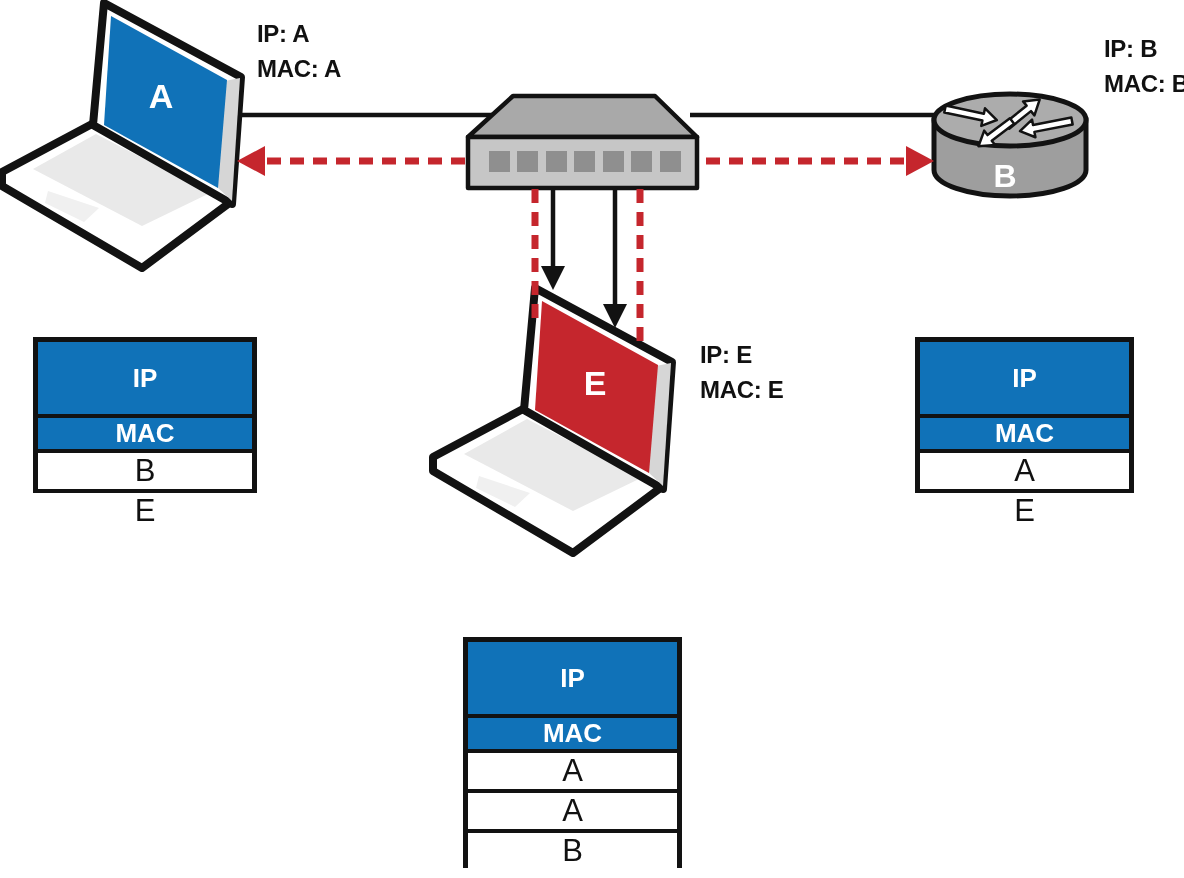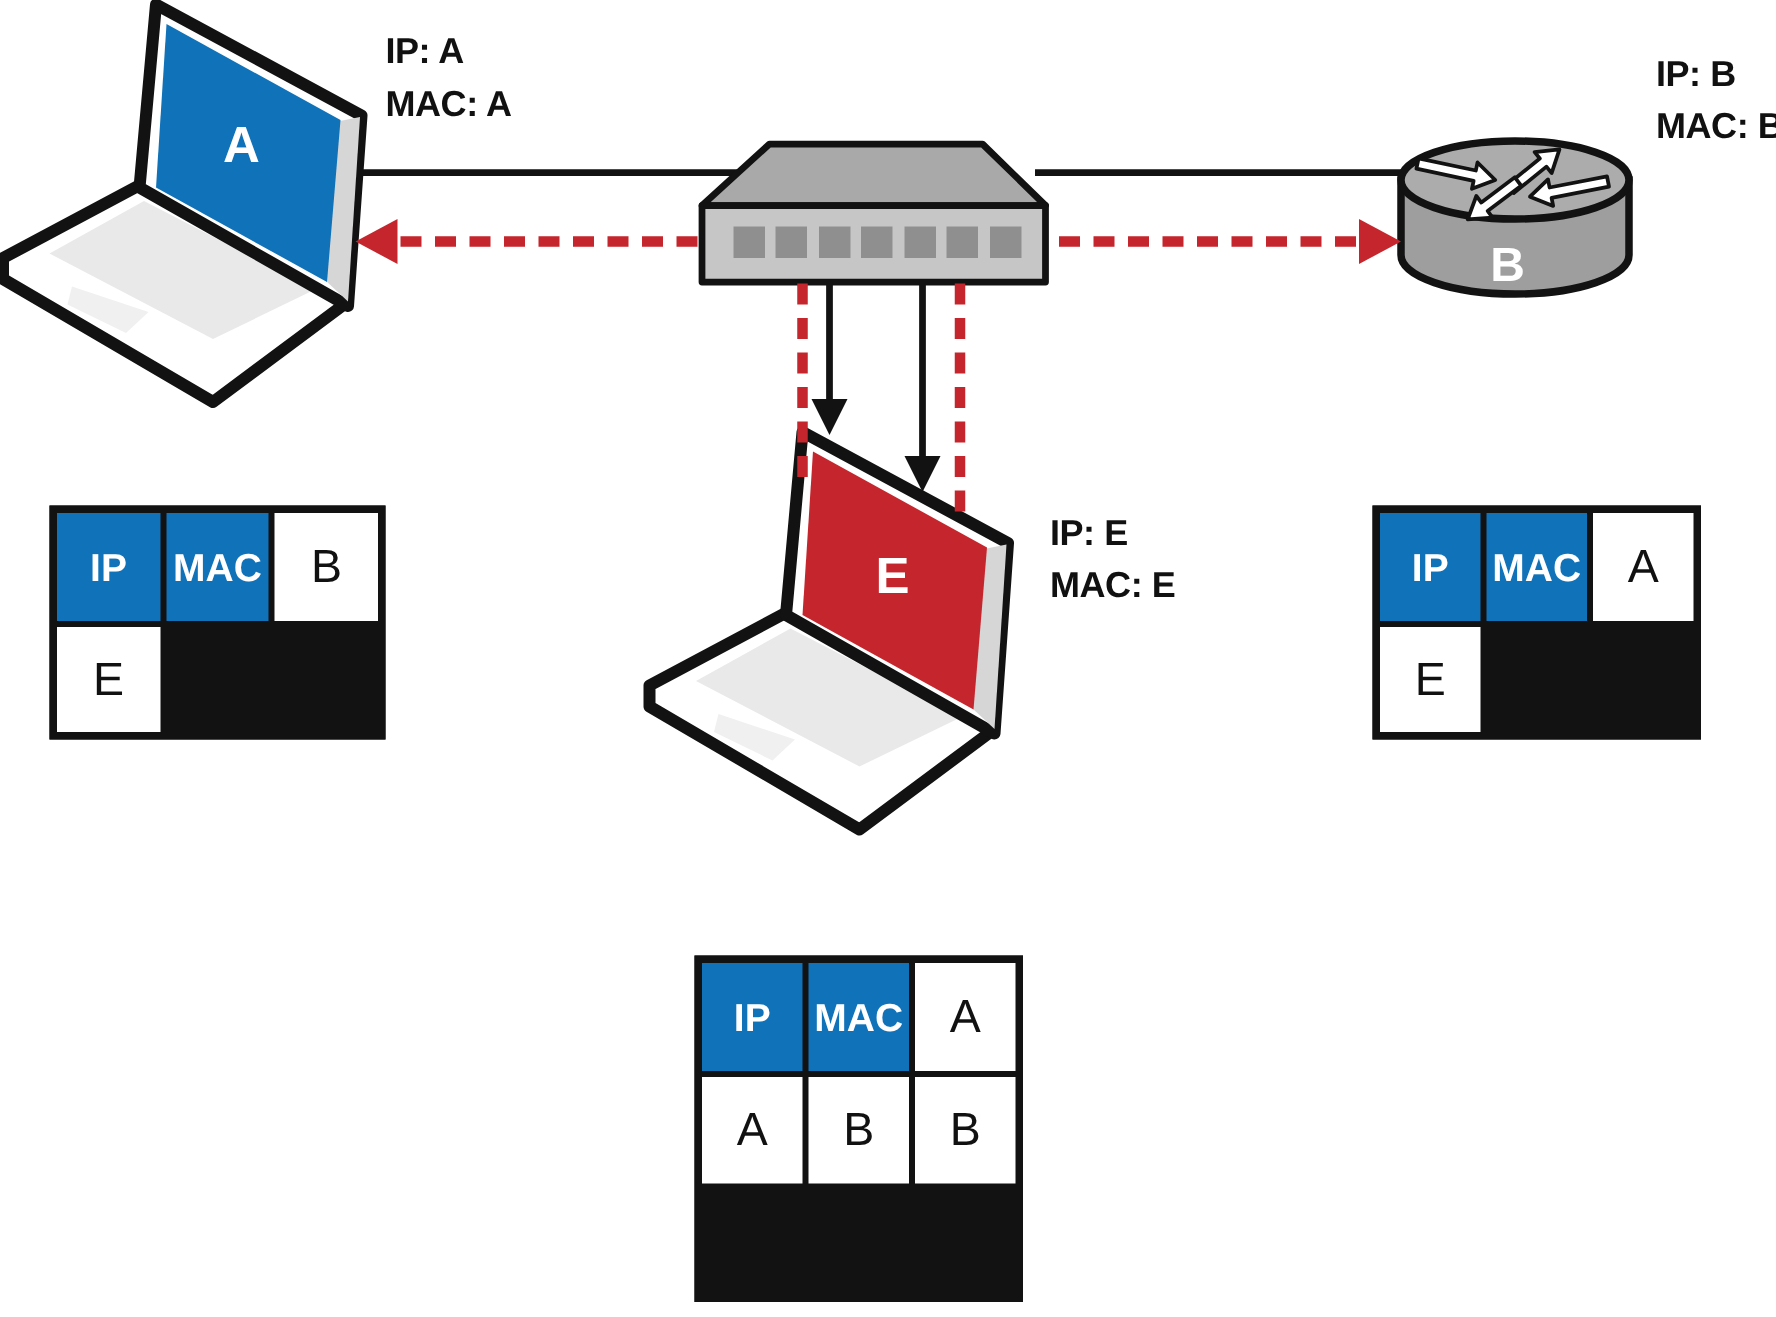--- a/index.html
+++ b/index.html
@@ -28,21 +28,21 @@
 
   .lp-base,.lp-lid{fill:var(--laptop_shell);stroke:var(--ink);stroke-width:8;stroke-linejoin:round;}
   .lp-kb{fill:var(--keyboard);}
   .lp-pad{fill:var(--trackpad);}
   .lp-sliver{fill:var(--bezel);}
   .lp-screen{fill:var(--blue);}
 
   .node-label{fill:#fff;font-family:"Liberation Sans",sans-serif;font-size:34px;font-weight:600;text-anchor:middle;}
   .anno{fill:#111;font-family:"Liberation Sans",sans-serif;font-size:24px;font-weight:700;letter-spacing:-0.3px;}
 
-  .arp-table{position:absolute;display:grid;grid-template-columns:1fr 1fr 1fr;gap:4px;
+  .arp-table{position:absolute;display:grid;grid-template-columns:1fr;gap:4px;
              background:var(--ink);border:5px solid var(--ink);box-sizing:border-box;}
   .arp-table .th{background:var(--blue);color:#fff;display:flex;align-items:center;justify-content:center;
                  font-size:26px;font-weight:700;}
   .arp-table .td{background:#fff;color:#111;display:flex;align-items:center;justify-content:center;
                  font-size:31px;font-weight:400;}
 </style>
 </head>
 <body>
 
 <div class="stage">

